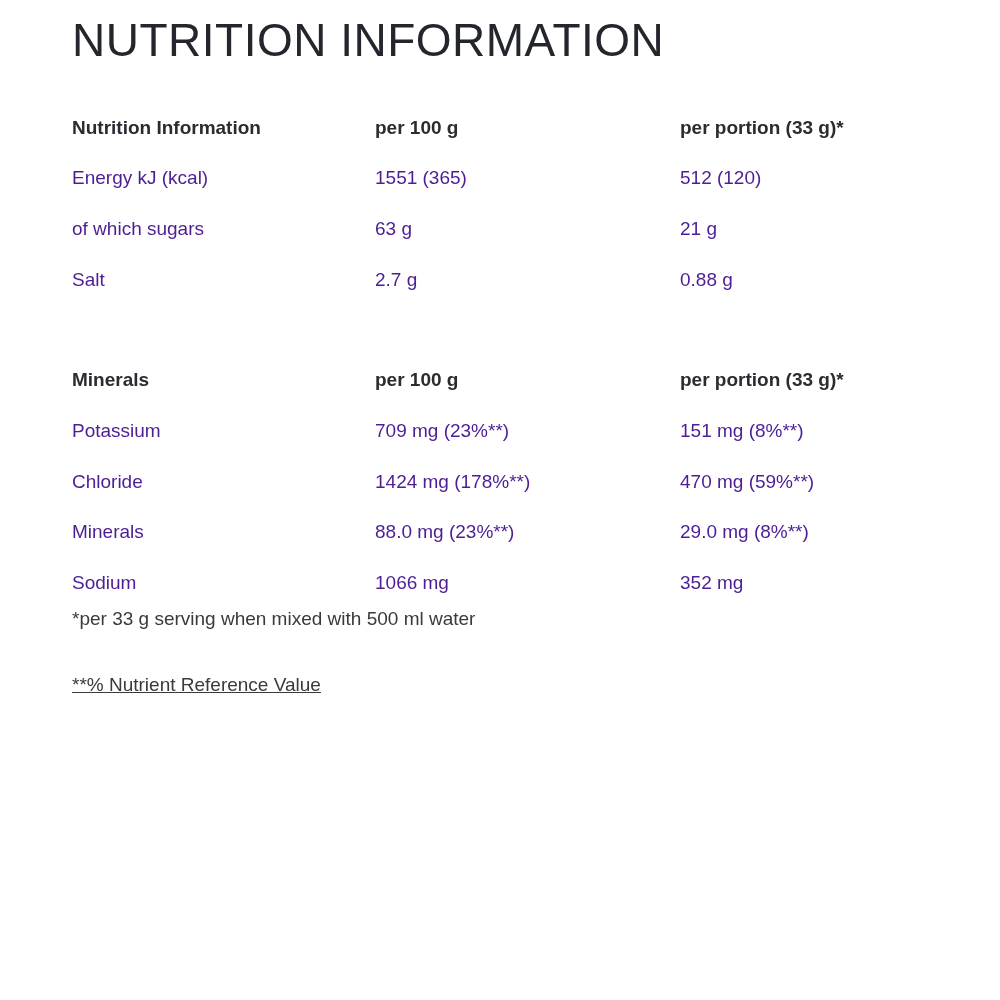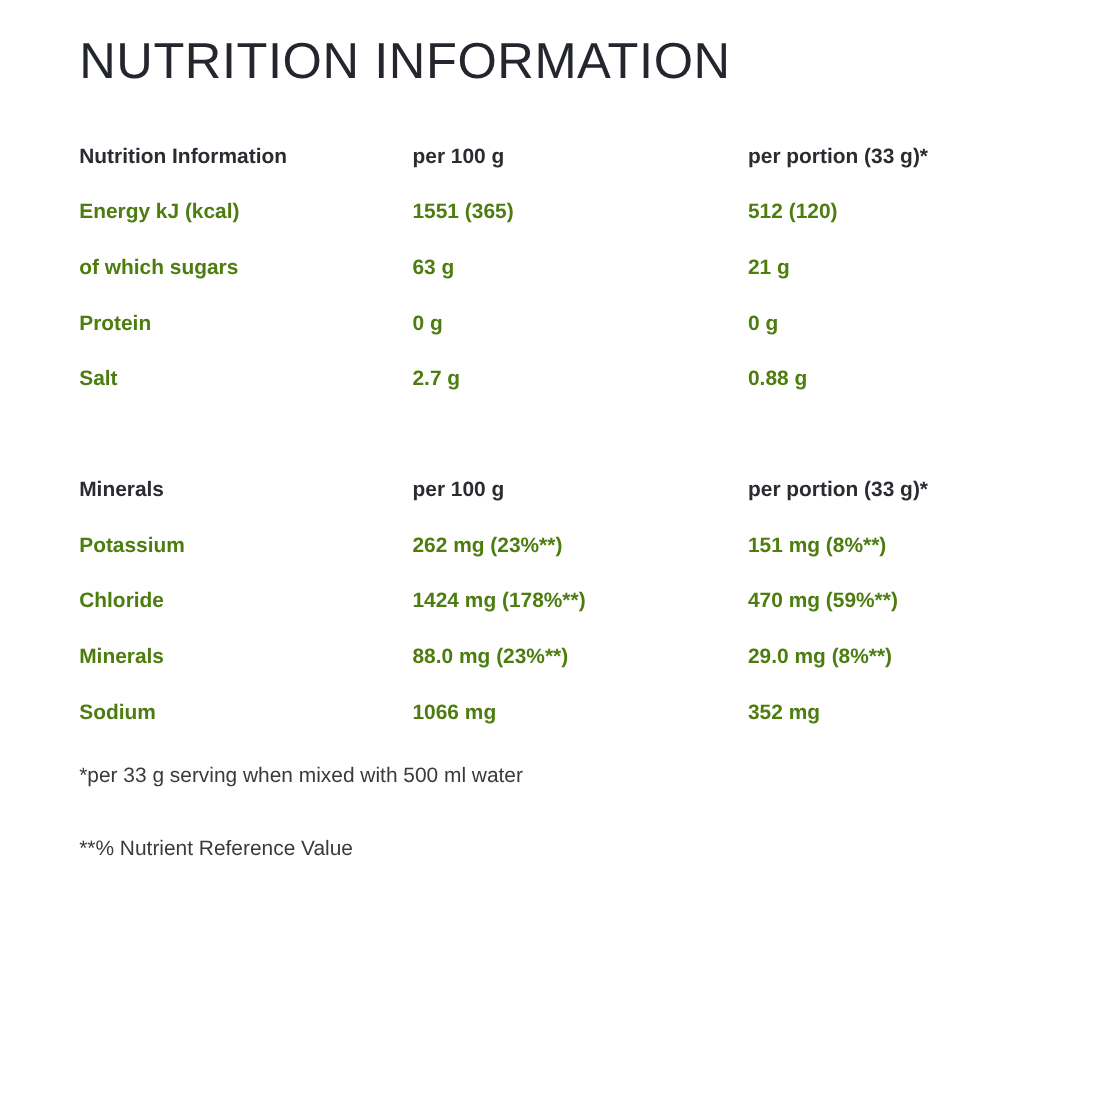--- a/index.html
+++ b/index.html
@@ -7,21 +7,21 @@
     width: 1000px;
     height: 1000px;
     background: #ffffff;
     font-family: "Liberation Sans", sans-serif;
     color: #3a3a3e;
     overflow: hidden;
   }
   .page {
     width: 1000px;
     height: 1000px;
-    padding: 28px 70px 0 72px;
+    padding: 13px 70px 0 72px;
     background: #ffffff;
   }
   .page-title {
     font-size: 46px;
     font-weight: 300;
     letter-spacing: 0.5px;
     color: #23262d;
     line-height: 1.2;
     margin-bottom: 34px;
     white-space: nowrap;
@@ -32,43 +32,43 @@
     width: 858px;
   }
   table.nutri col.c1 { width: 303px; }
   table.nutri col.c2 { width: 305px; }
   table.nutri col.c3 { width: 250px; }
   table.nutri th, table.nutri td {
     text-align: left;
     vertical-align: middle;
     height: 50.7px;
     font-size: 19px;
-    font-weight: 700;
-    color: #4d7c0f;
+    font-weight: 400;
+    color: #4c1d95;
     white-space: nowrap;
     padding: 0;
   }
   table.nutri th {
     font-weight: 700;
     color: #2b2c31;
   }
   table.nutri.minerals {
     margin-top: 50px;
   }
   .footnotes {
-    margin-top: 21px;
   }
   .footnote {
     font-size: 19px;
     line-height: 1.2;
     color: #3a3a3e;
     white-space: nowrap;
   }
   .footnote + .footnote {
     margin-top: 43px;
+    text-decoration: underline;
   }
 </style>
 </head>
 <body>
 
 <div class="page">
 
   <h1 class="page-title">NUTRITION INFORMATION</h1>
 
   <table class="nutri">
@@ -89,25 +89,20 @@
           <td>Energy kJ (kcal)</td>
           <td>1551 (365)</td>
           <td>512 (120)</td>
         </tr>
         <tr>
           <td>of which sugars</td>
           <td>63 g</td>
           <td>21 g</td>
         </tr>
         <tr>
-          <td>Protein</td>
-          <td>0 g</td>
-          <td>0 g</td>
-        </tr>
-        <tr>
           <td>Salt</td>
           <td>2.7 g</td>
           <td>0.88 g</td>
         </tr>
       </tbody>
   </table>
 
   <table class="nutri minerals">
     <colgroup>
         <col class="c1">
@@ -117,21 +112,21 @@
     <thead>
       <tr>
         <th>Minerals</th>
         <th>per 100 g</th>
         <th>per portion (33 g)*</th>
       </tr>
     </thead>
     <tbody>
         <tr>
           <td>Potassium</td>
-          <td>262 mg (23%**)</td>
+          <td>709 mg (23%**)</td>
           <td>151 mg (8%**)</td>
         </tr>
         <tr>
           <td>Chloride</td>
           <td>1424 mg (178%**)</td>
           <td>470 mg (59%**)</td>
         </tr>
         <tr>
           <td>Minerals</td>
           <td>88.0 mg (23%**)</td>

